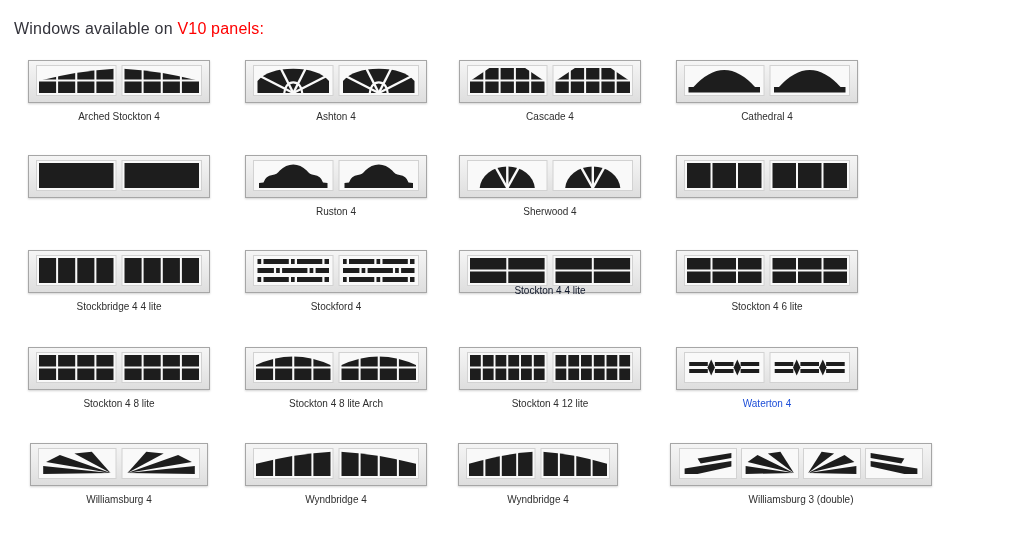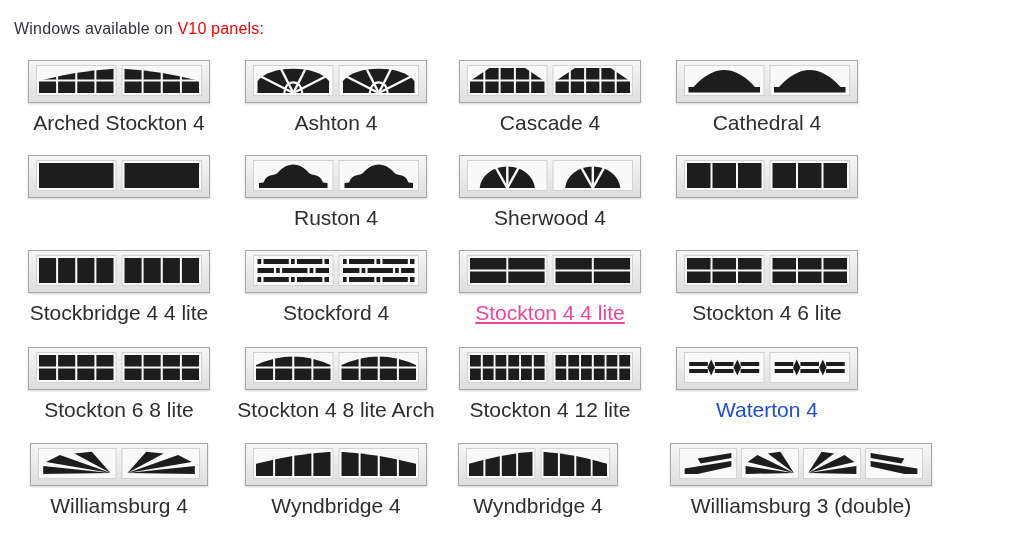--- a/index.html
+++ b/index.html
@@ -13,21 +13,21 @@
   .title .hl{color:#fe0000}
   #tiles{position:absolute;inset:0}
   .tile{
     position:absolute;box-sizing:border-box;
     border:1px solid #a6a6a6;
     background:linear-gradient(180deg,#f5f5f5 0%,#e9e9e9 55%,#dedede 100%);
     box-shadow:0 1px 2px rgba(0,0,0,.18);
   }
   .tile svg{display:block}
   .tile-label{
-    position:absolute;text-align:center;font-size:21px;color:#2e2e2e;white-space:nowrap;
+    position:absolute;text-align:center;font-size:10px;color:#2e2e2e;white-space:nowrap;
   }
 </style>
 </head>
 <body>
 
 <div class="title" style="color: rgb(51, 51, 59);">
   <span>Windows available on </span><span class="hl" style="color: rgb(254, 0, 0);">V10 panels</span><span class="hl" style="color: rgb(254, 0, 0);">:</span>
 </div>
 
 <div id="tiles">
@@ -335,21 +335,21 @@
           <rect x="0.5" y="0.5" width="79.5" height="30.0" fill="#f9f9f9" stroke="#d2d2d2"></rect>
           <g transform="translate(3,3)">
             <rect x="0.0" y="0.0" width="36.3" height="11.5" fill="#1d1d1d"></rect>
             <rect x="38.3" y="0.0" width="36.3" height="11.5" fill="#1d1d1d"></rect>
             <rect x="0.0" y="13.5" width="36.3" height="11.5" fill="#1d1d1d"></rect>
             <rect x="38.3" y="13.5" width="36.3" height="11.5" fill="#1d1d1d"></rect>
           </g>
         </g>
       </svg>
     </div>
-    <div class="tile-label" style="left: 447px; top: 301px; width: 206px; color: #ec4899; text-decoration: underline;">Stockton 4 4 lite</div>
+    <div class="tile-label" style="left: 447px; top: 285px; width: 206px; color: #0f172a;">Stockton 4 4 lite</div>
     <div class="tile" style="left: 676px; top: 250px; width: 182px; height: 43px;">
       <svg width="180" height="41" viewBox="0 0 180 41">
         <defs></defs>
         <g transform="translate(7.0,4)">
           <rect x="0.5" y="0.5" width="79.5" height="30.0" fill="#f9f9f9" stroke="#d2d2d2"></rect>
           <g transform="translate(3,3)">
             <rect x="0.0" y="0.0" width="23.5" height="11.5" fill="#1d1d1d"></rect>
             <rect x="25.5" y="0.0" width="23.5" height="11.5" fill="#1d1d1d"></rect>
             <rect x="51.0" y="0.0" width="23.5" height="11.5" fill="#1d1d1d"></rect>
             <rect x="0.0" y="13.5" width="23.5" height="11.5" fill="#1d1d1d"></rect>
@@ -395,21 +395,21 @@
             <rect x="38.3" y="0.0" width="17.1" height="11.5" fill="#1d1d1d"></rect>
             <rect x="57.4" y="0.0" width="17.1" height="11.5" fill="#1d1d1d"></rect>
             <rect x="0.0" y="13.5" width="17.1" height="11.5" fill="#1d1d1d"></rect>
             <rect x="19.1" y="13.5" width="17.1" height="11.5" fill="#1d1d1d"></rect>
             <rect x="38.3" y="13.5" width="17.1" height="11.5" fill="#1d1d1d"></rect>
             <rect x="57.4" y="13.5" width="17.1" height="11.5" fill="#1d1d1d"></rect>
           </g>
         </g>
       </svg>
     </div>
-    <div class="tile-label" style="left: 16px; top: 398px; width: 206px; color: rgb(46, 46, 46);">Stockton 6 8 lite</div>
+    <div class="tile-label" style="left: 16px; top: 398px; width: 206px; color: rgb(46, 46, 46);">Stockton 4 8 lite</div>
     <div class="tile" style="left: 245px; top: 347px; width: 182px; height: 43px;">
       <svg width="180" height="41" viewBox="0 0 180 41">
         <defs>
           <clipPath id="cp13_0">
             <path d="M-1,26L-1,10.5Q37.3,-7.5 75.5,10.5L75.5,26Z"></path>
           </clipPath>
           <clipPath id="cp13_1">
             <path d="M-1,26L-1,10.5Q37.3,-7.5 75.5,10.5L75.5,26Z"></path>
           </clipPath>
         </defs>

